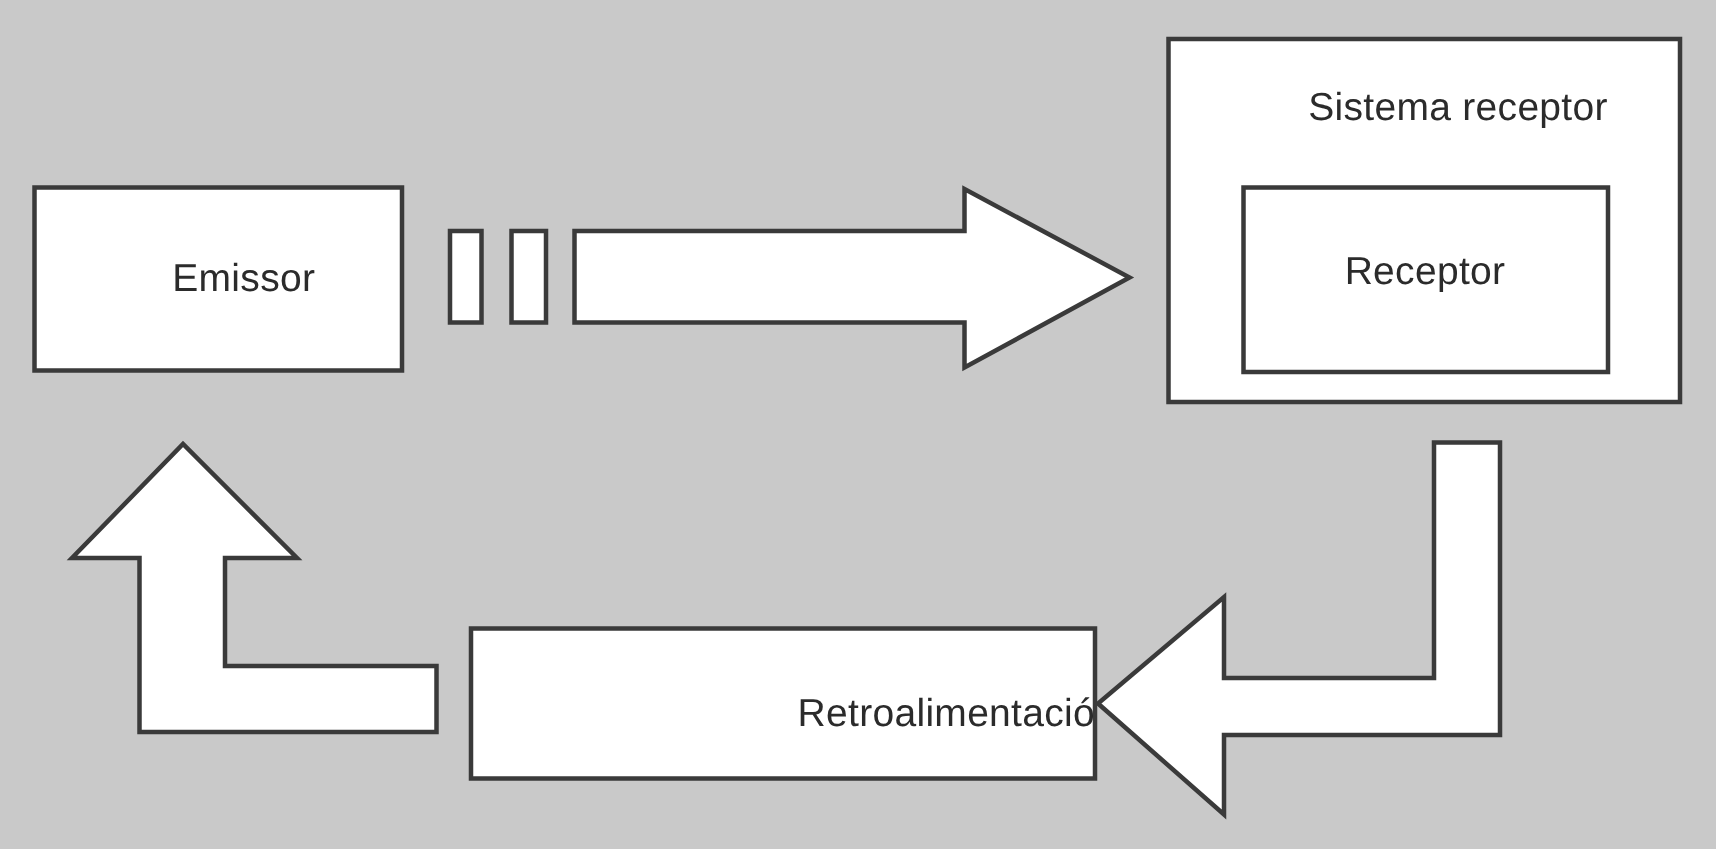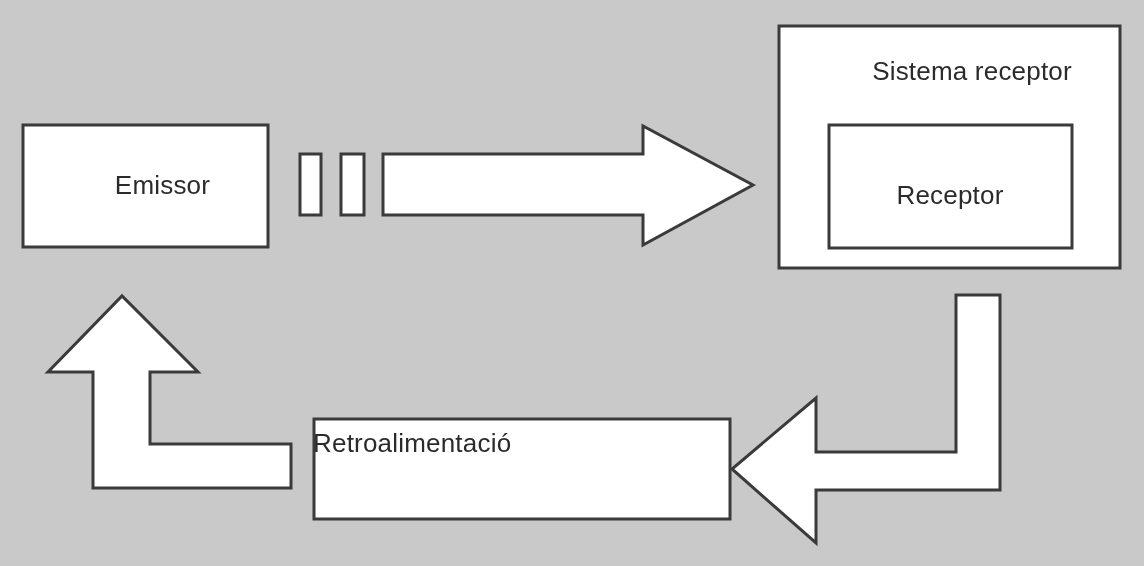--- a/index.html
+++ b/index.html
@@ -43,29 +43,29 @@
     text-align: center;
   }
   #label-sistema {
     left: 778px;
     top: 58px;
     width: 388px;
     text-align: center;
   }
   #label-receptor {
     left: 828px;
-    top: 182px;
+    top: 167px;
     width: 244px;
     text-align: center;
   }
   #label-retro {
     left: 313px;
-    top: 430px;
+    top: 462px;
     width: 417px;
-    text-align: left;
+    text-align: right;
   }
 </style>
 </head>
 <body>
 
 <div id="canvas">
 
   <svg width="1144" height="566" viewBox="0 0 1144 566">
 
     <rect class="shape-fill" x="23" y="125" width="245" height="122"></rect>

